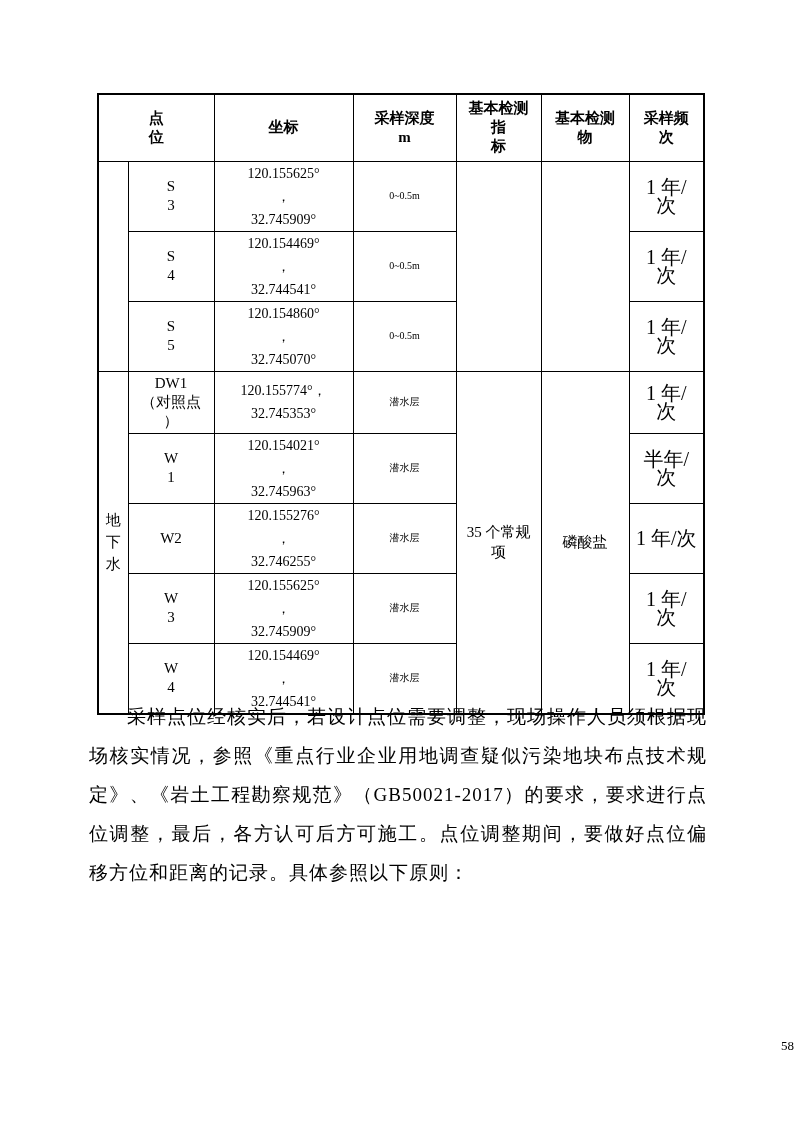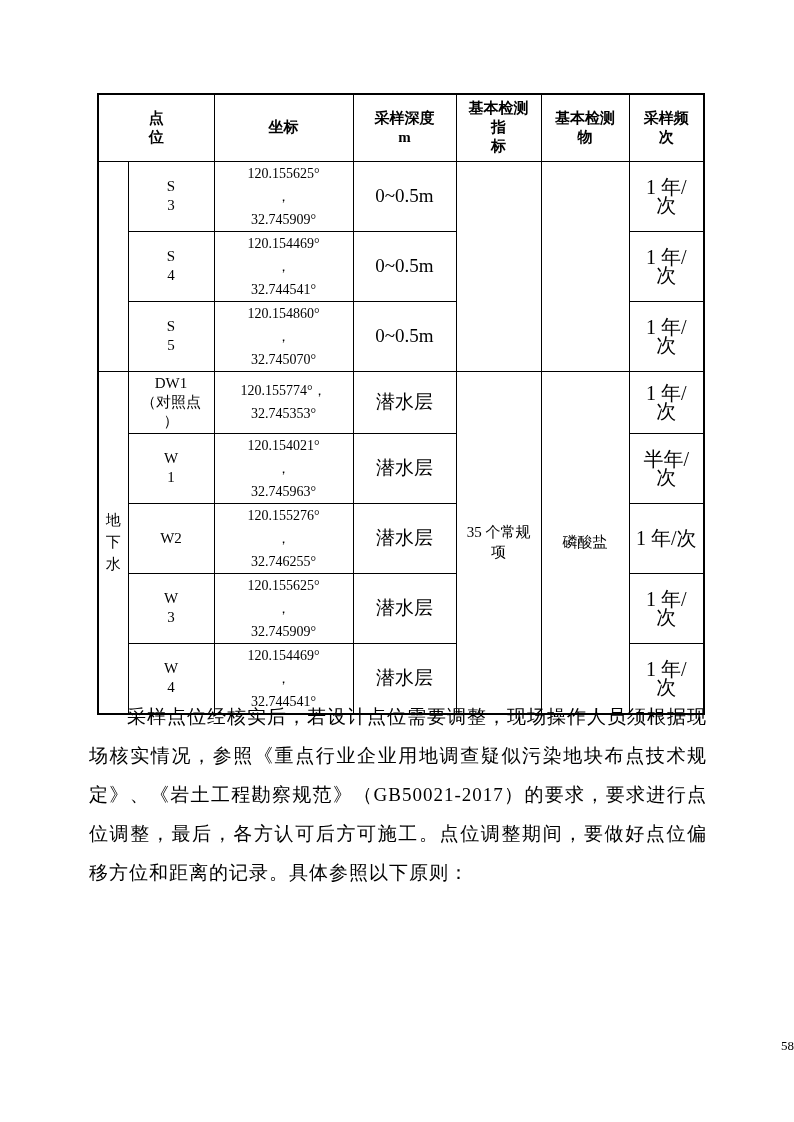--- a/index.html
+++ b/index.html
@@ -35,21 +35,21 @@
     border: 1px solid #000;
     text-align: center;
     vertical-align: middle;
     white-space: pre-line;
     padding: 0;
     overflow: hidden;
   }
   .mon th { font-size: 15px; font-weight: bold; line-height: 19px; }
   .mon td.pt     { font-size: 15px; line-height: 19px; }
   .mon td.coord  { font-size: 14px; line-height: 23px; }
-  .mon td.depth  { font-size: 19px; line-height: 18px; }
+  .mon td.depth  { font-size: 10px; line-height: 18px; }
   .mon td.freq   { font-size: 20px; line-height: 18px; }
   .mon td.group  { font-size: 15px; line-height: 20px; }
   .mon td.vert   { font-size: 15px; line-height: 22px; }
   .section-head {
     position: absolute;
     left: 93px;
     top: 654px;
     width: 620px;
     font-size: 19px;
     font-weight: bold;

